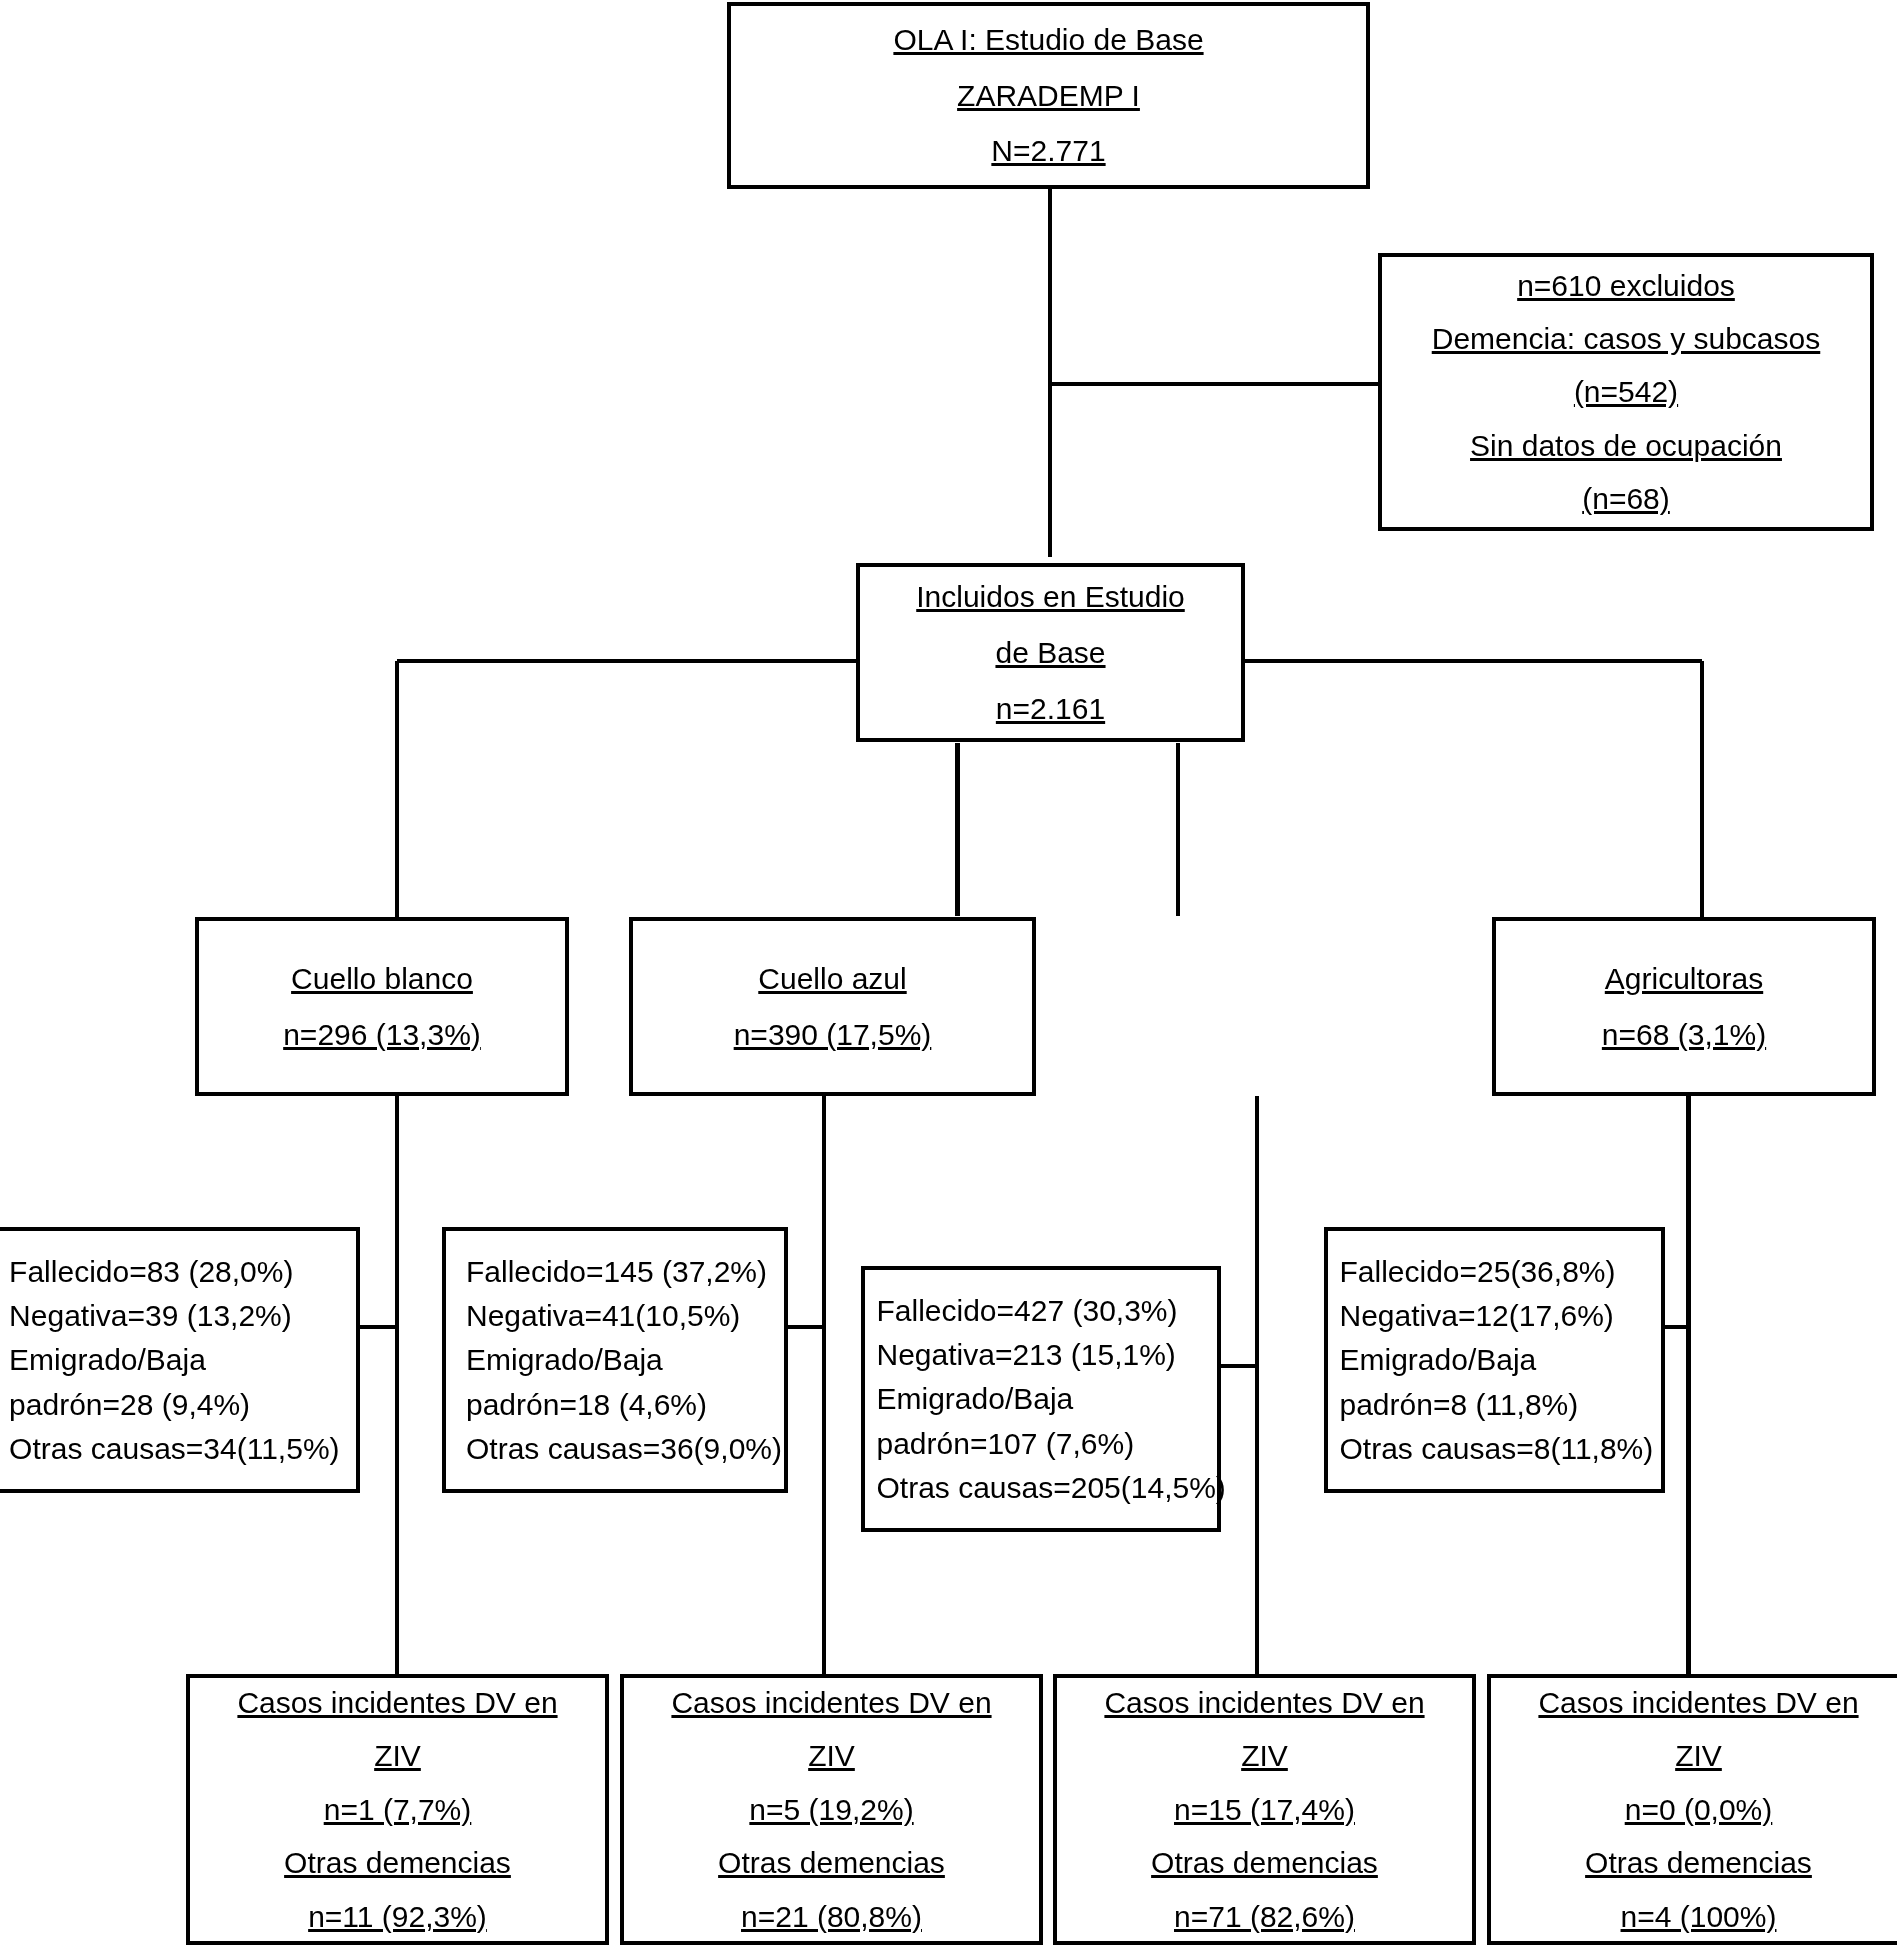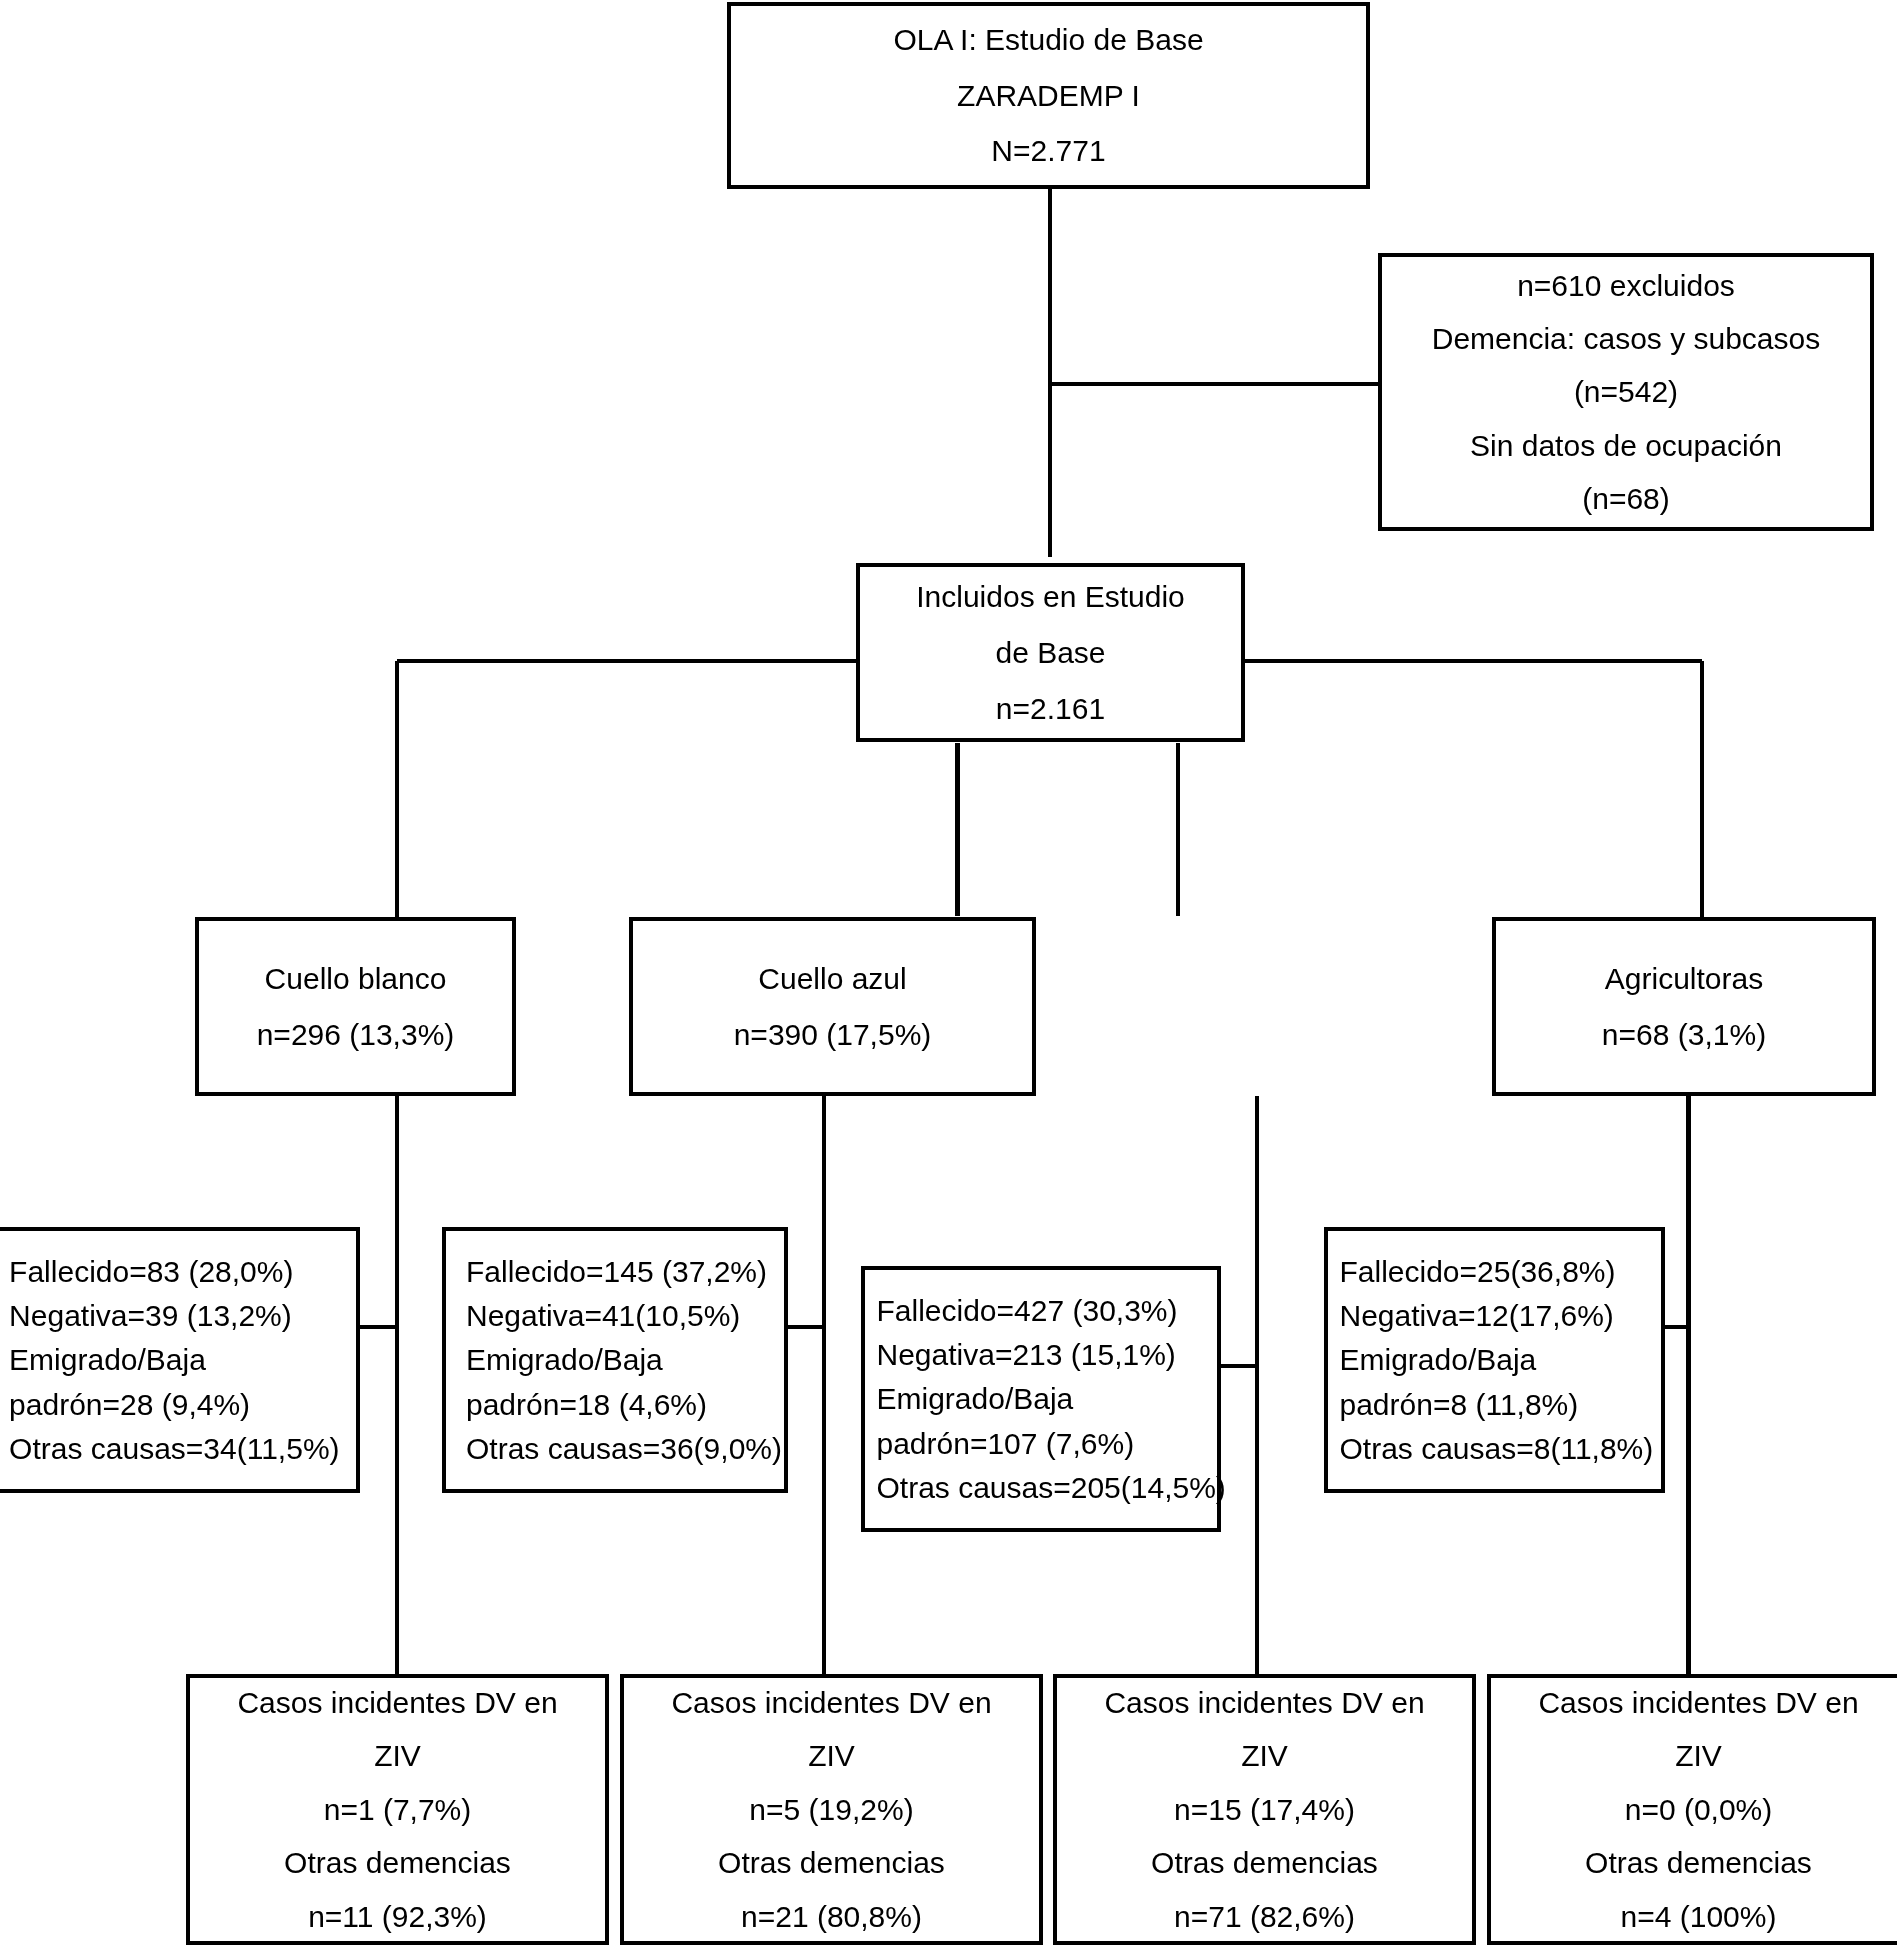--- a/index.html
+++ b/index.html
@@ -36,20 +36,21 @@
     border: 4.5px solid #000000;
     background: #ffffff;
     display: flex;
     flex-direction: column;
     justify-content: center;
     z-index: 5;
   }
   .node.center {
     align-items: center;
     text-align: right;
+    text-decoration: underline;
   }
   .node.leftal {
     align-items: flex-start;
     text-align: left;
     padding-left: 11.5px;
   }
   .line {
     font-size: 30px;
     line-height: 1.18;
     white-space: nowrap;
@@ -105,21 +106,21 @@
     <div class="line">Sin datos de ocupación</div>
     <div class="line">(n=68)</div>
   </div>
 
   <div class="node center" style="left:856px; top:563px; width:389px; height:179px;">
     <div class="line">Incluidos en Estudio</div>
     <div class="line">de Base</div>
     <div class="line">n=2.161</div>
   </div>
 
-  <div class="node center" style="left:195px; top:917px; width:321px; height:179px;">
+  <div class="node center" style="left:195px; top:917px; width:374px; height:179px;">
     <div class="line">Cuello blanco</div>
     <div class="line">n=296 (13,3%)</div>
   </div>
 
   <div class="node center" style="left:629px; top:917px; width:407px; height:179px;">
     <div class="line">Cuello azul</div>
     <div class="line">n=390 (17,5%)</div>
   </div>
 
 

